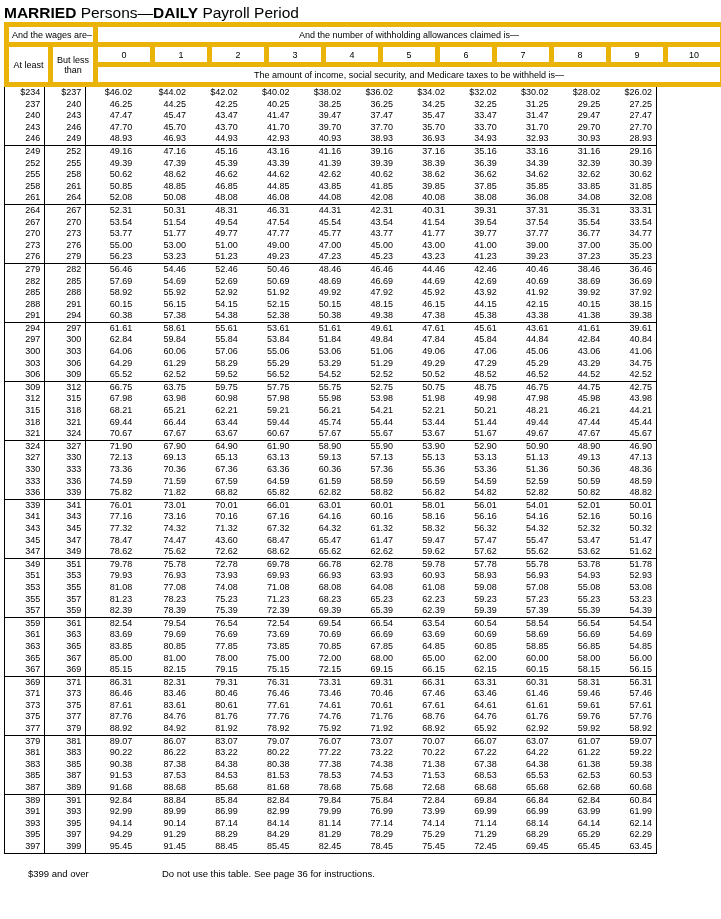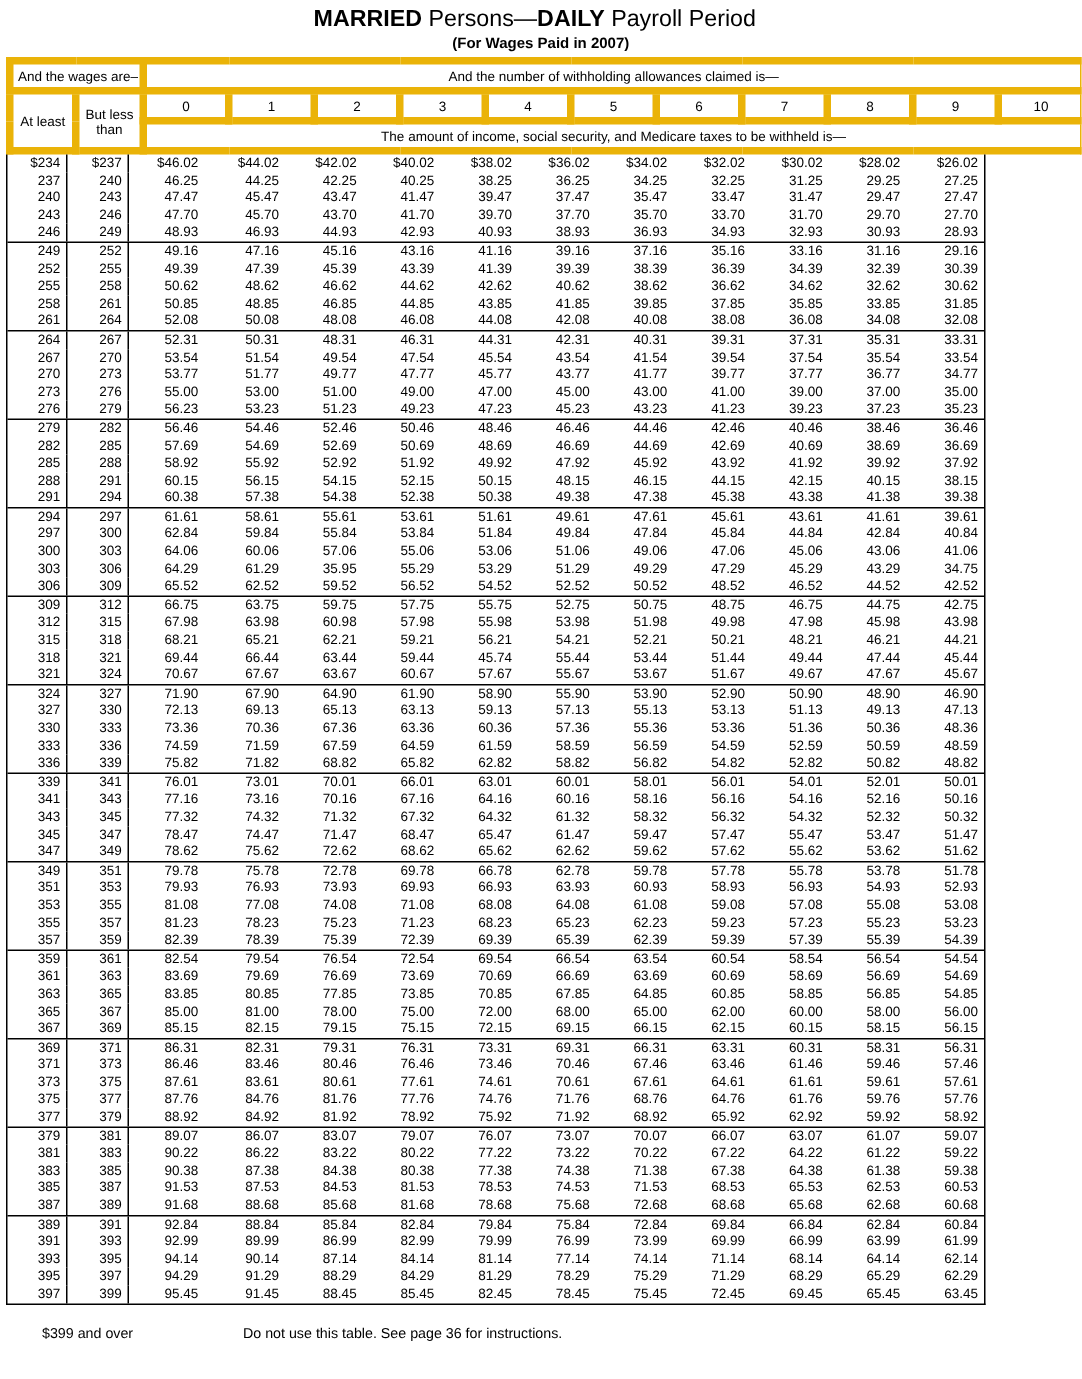--- a/index.html
+++ b/index.html
@@ -5,21 +5,21 @@
   html,body{margin:0;padding:0;}
   body{
     width:721px;height:919px;
     background:#ffffff;
     font-family:"Liberation Sans", sans-serif;
     color:#000;
     overflow:hidden;
   }
   .page{position:relative;width:721px;height:919px;box-sizing:border-box;padding:0 4px;}
   .title{
-    text-align:center;
+    text-align:left;
     font-size:15.5px;
     font-weight:bold;
     padding:4px 8px 0 0;
     letter-spacing:0px;
   }
   .title .small{font-weight:normal;}
   .subtitle{
     text-align:center;
     font-size:10px;
     font-weight:bold;
@@ -85,21 +85,20 @@
 </style>
 </head>
 <body>
 
 <div class="page">
 
   <div class="title">
     <span>MARRIED</span><span class="small"> Persons—</span><span>DAILY</span><span class="small"> Payroll Period</span>
   </div>
 
-  <div class="subtitle">(For Wages Paid in 2007)</div>
 
   <table class="headtable">
     <colgroup>
       <col style="width:44px">
         <col style="width:45px">
       <col style="width:57px">
         <col style="width:57px">
         <col style="width:57px">
         <col style="width:57px">
       <col style="width:57px">
@@ -491,21 +490,21 @@
           <div class="c-amt">47.06</div>
           <div class="c-amt">45.06</div>
           <div class="c-amt">43.06</div>
           <div class="c-amt">41.06</div>
         </div>
         <div class="row">
           <div class="c-atleast">303</div>
           <div class="c-butless">306</div>
           <div class="c-amt first">64.29</div>
           <div class="c-amt">61.29</div>
-          <div class="c-amt">35.95</div>
+          <div class="c-amt">58.29</div>
           <div class="c-amt">55.29</div>
           <div class="c-amt">53.29</div>
           <div class="c-amt">51.29</div>
           <div class="c-amt">49.29</div>
           <div class="c-amt">47.29</div>
           <div class="c-amt">45.29</div>
           <div class="c-amt">43.29</div>
           <div class="c-amt">34.75</div>
         </div>
         <div class="row">
@@ -722,21 +721,21 @@
           <div class="c-amt">56.32</div>
           <div class="c-amt">54.32</div>
           <div class="c-amt">52.32</div>
           <div class="c-amt">50.32</div>
         </div>
         <div class="row">
           <div class="c-atleast">345</div>
           <div class="c-butless">347</div>
           <div class="c-amt first">78.47</div>
           <div class="c-amt">74.47</div>
-          <div class="c-amt">71.47</div>
+          <div class="c-amt">43.60</div>
           <div class="c-amt">68.47</div>
           <div class="c-amt">65.47</div>
           <div class="c-amt">61.47</div>
           <div class="c-amt">59.47</div>
           <div class="c-amt">57.47</div>
           <div class="c-amt">55.47</div>
           <div class="c-amt">53.47</div>
           <div class="c-amt">51.47</div>
         </div>
         <div class="row">

